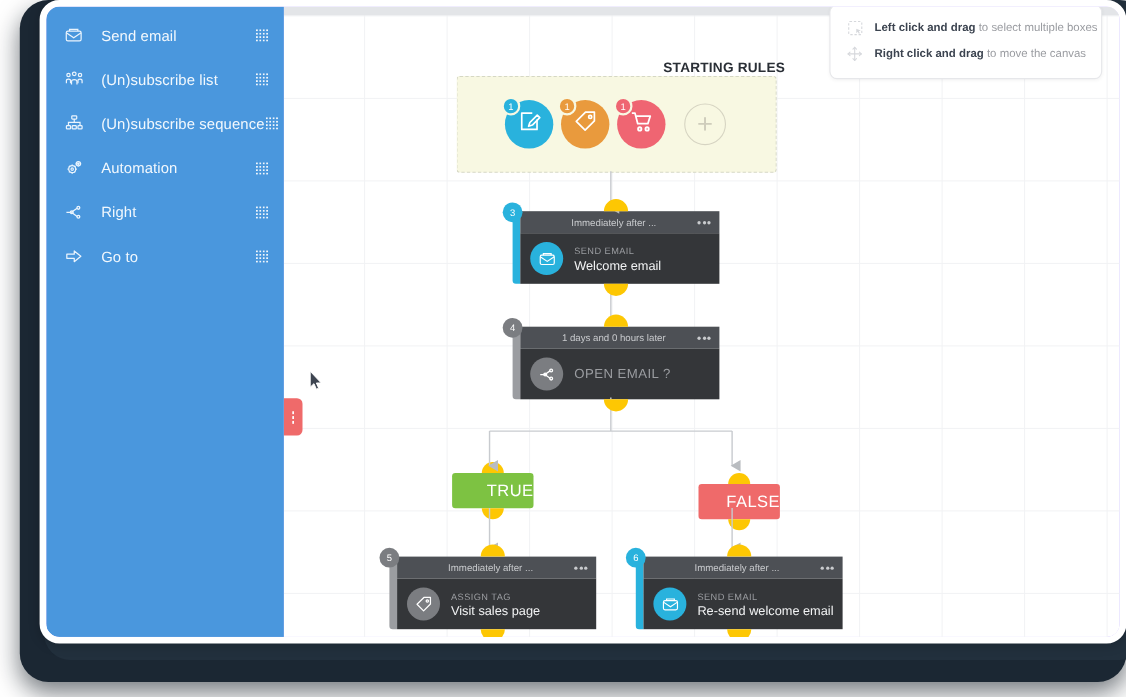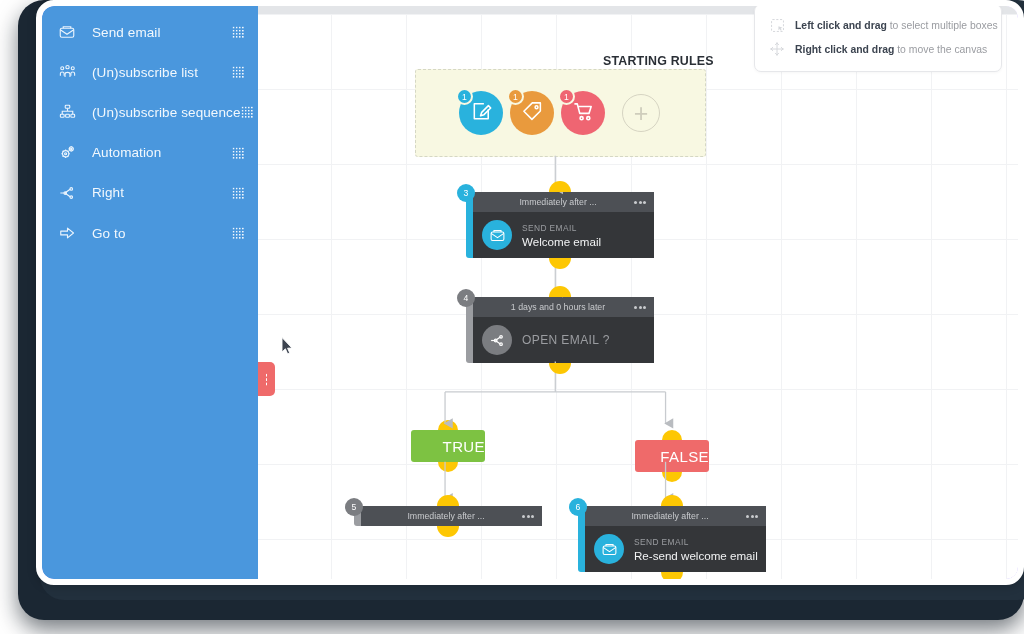--- a/index.html
+++ b/index.html
@@ -615,20 +615,32 @@
       <div class="node-num" style="background:#7b7d81">5</div>
       <div class="dot-top"></div>
       <div class="node-head">
         <span class="node-head-title">Immediately after ...</span>
         <span class="node-dots">
               <s></s>
               <s></s>
               <s></s>
             </span>
       </div>
+      <div class="node-body">
+        <span class="node-icon" style="background:#7b7d81">
+          <svg width="17" height="17" viewBox="0 0 24 24" fill="none" stroke="currentColor" stroke-width="1.6" stroke-linejoin="round">
+            <path d="M3 11.8l8.8-8.8h8.4v8.4l-8.8 8.8z"></path>
+                <circle cx="16.2" cy="7.6" r="1.5"></circle>
+          </svg>
+        </span>
+        <span class="node-text">
+          <span class="node-kicker" style="display:block">ASSIGN TAG</span>
+          <span class="node-title" style="display:block">Visit sales page</span>
+        </span>
+      </div>
       <div class="dot-bot"></div>
     </div>
 
     <div class="node" style="left:320px; top:500px;">
       <div class="node-accent" style="background:#29b2dd"></div>
       <div class="node-num" style="background:#29b2dd">6</div>
       <div class="dot-top"></div>
       <div class="node-head">
         <span class="node-head-title">Immediately after ...</span>
         <span class="node-dots">

